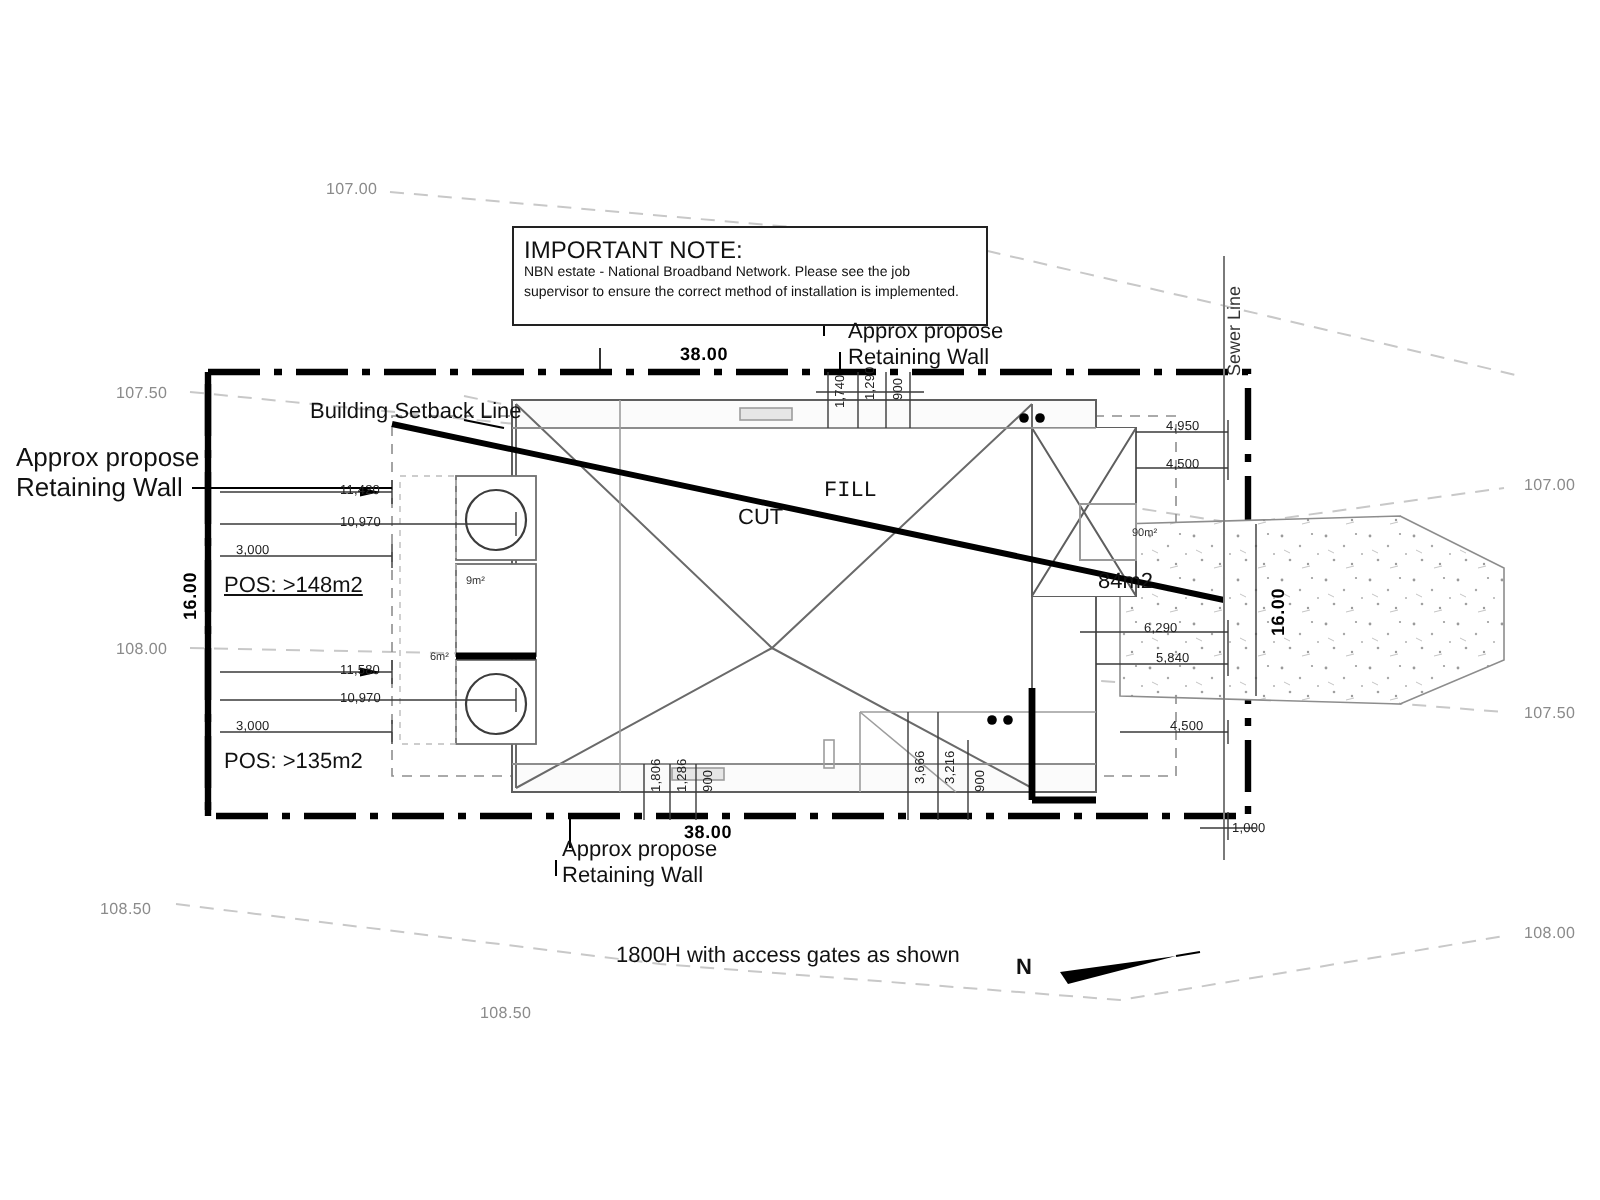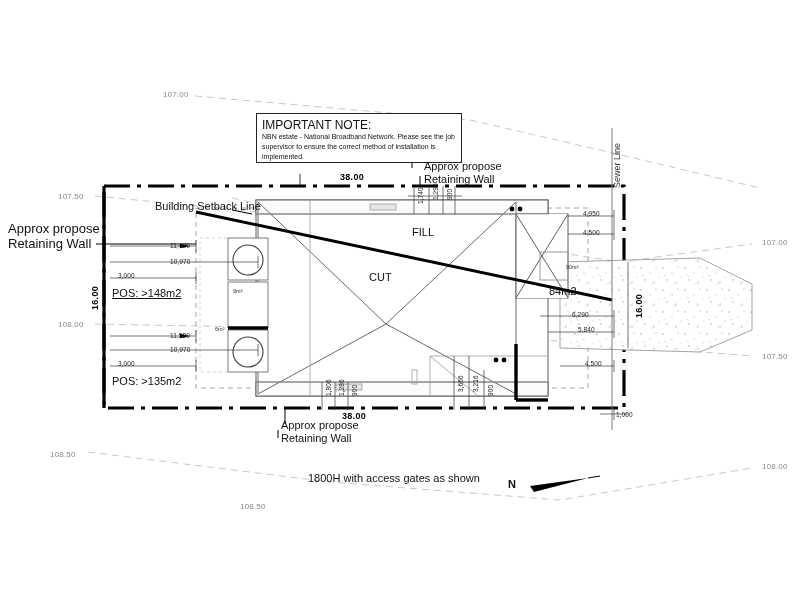--- a/index.html
+++ b/index.html
@@ -194,38 +194,38 @@
   <g>
     <path d="M530 486 L588 478 L534 492 Z" fill="#000"></path>
     <path d="M588 478 L600 476" stroke="#000" stroke-width="1"></path>
   </g>
 
   <g stroke="#000" stroke-width="0.8" fill="none">
     <path d="M300 186 L300 174"></path>
   </g>
 </svg>
 
-<div class="note-box" style="left:256px;top:113px;width:206px;height:50px;">
+<div class="note-box" style="left:256px;top:113px;width:238px;height:50px;">
   <div class="t-note-h">IMPORTANT NOTE:</div>
   <div class="t-note-b">NBN estate - National Broadband Network. Please see the job supervisor to ensure the correct method of installation is implemented.</div>
 </div>
 
 <div class="lbl t-big" style="left:8px;top:222px;">Approx propose
 Retaining Wall</div>
 <div class="lbl t-med" style="left:424px;top:160px;">Approx propose
 Retaining Wall</div>
 <div class="lbl t-med" style="left:281px;top:419px;">Approx propose
 Retaining Wall</div>
 
 <div class="lbl t-med" style="left:143px;top:200px;padding-left:12px;">Building Setback Line</div>
 
 <div class="lbl t-sewer vert" style="left:612px;top:188px;">Sewer Line</div>
 
-<div class="lbl t-med" style="left:412px;top:226px;">FILL</div>
-<div class="lbl t-med" style="left:369px;top:271px;">CUT</div>
+<div class="lbl t-med" style="left:412px;top:240px;font-family:Liberation Mono, monospace;">FILL</div>
+<div class="lbl t-med" style="left:369px;top:253px;">CUT</div>
 
 <div class="lbl t-med" style="left:112px;top:287px;text-decoration:underline;">POS: &gt;148m2</div>
 <div class="lbl t-med" style="left:112px;top:375px;text-align:center;">POS: &gt;135m2</div>
 <div class="lbl t-med" style="left:549px;top:285px;text-align:center;">84m2</div>
 <div class="lbl t-tiny" style="left:233px;top:288px;">9m²</div>
 <div class="lbl t-tiny" style="left:215px;top:326px;">6m²</div>
 <div class="lbl t-tiny" style="left:566px;top:264px;">90m²</div>
 
 <div class="lbl t-dimb" style="left:340px;top:172px;">38.00</div>
 <div class="lbl t-dimb" style="left:342px;top:411px;">38.00</div>

